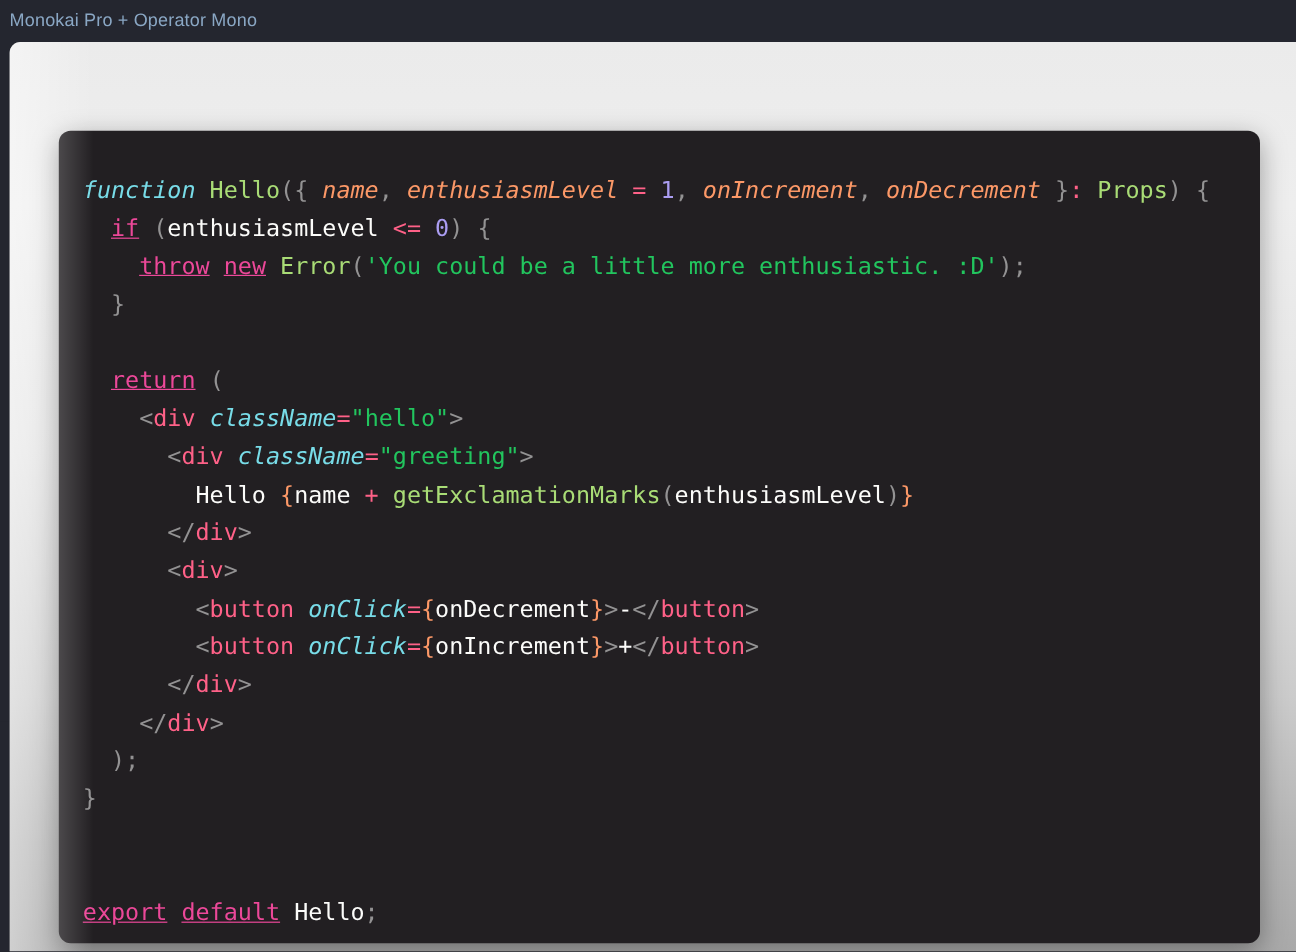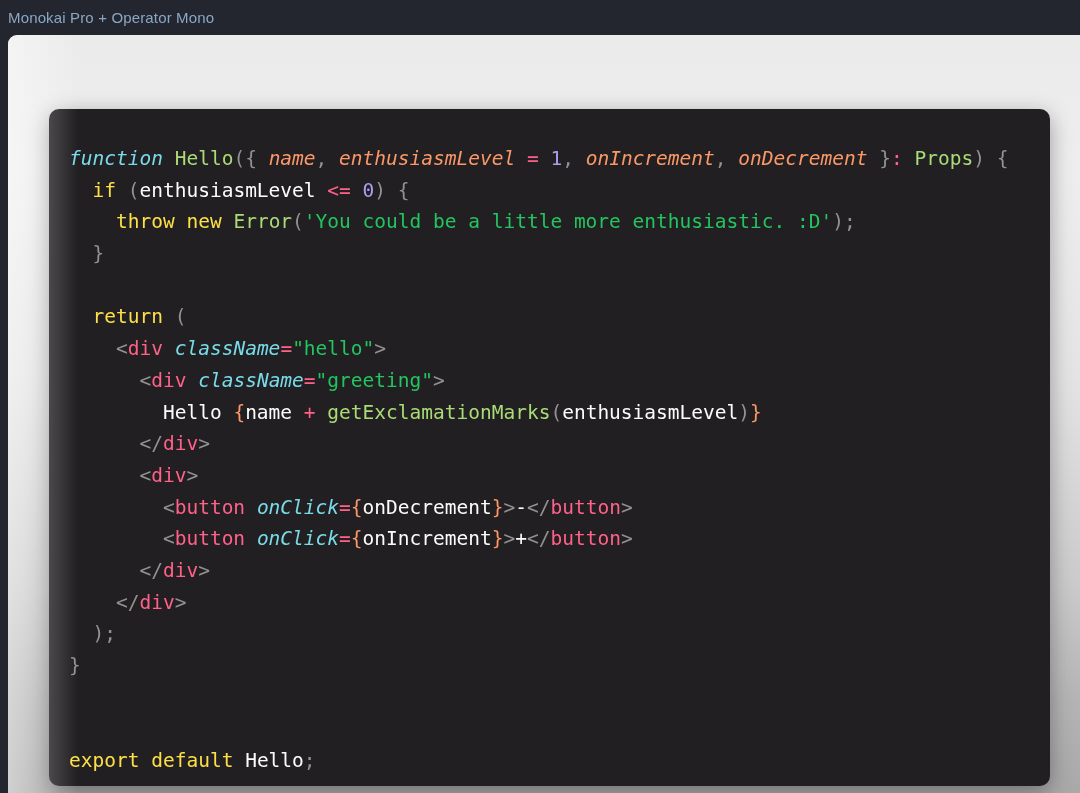--- a/index.html
+++ b/index.html
@@ -92,21 +92,21 @@
     font-family: "DejaVu Sans Mono", "Liberation Mono", monospace;
     font-size: 19.5px;
     line-height: 31.7px;
     white-space: pre;
     -webkit-font-smoothing: antialiased;
   }
 
   .line { height: 31.7px; }
 
   
-  .t-kw      { color: #fde047; }                 
+  .t-kw      { color: #ec4899; text-decoration: underline; }                 
   .t-kw-it   { color: #78dce8; font-style: italic; } 
   .t-fn      { color: #a9dc76; }                 
   .t-param   { color: #fc9867; font-style: italic; } 
   .t-num     { color: #ab9df2; }                 
   .t-str     { color: #22c55e; }                 
   .t-punc    { color: #939293; }                 
   .t-text    { color: #fcfcfa; }                 
   .t-tag     { color: #ff6188; text-align: right; }                 
   .t-brace   { color: #fc9867; }                 
   .t-op      { color: #ff6188; }                 

